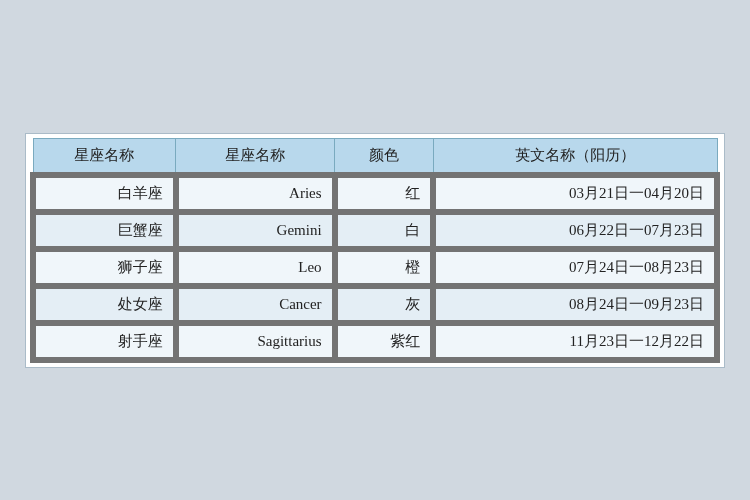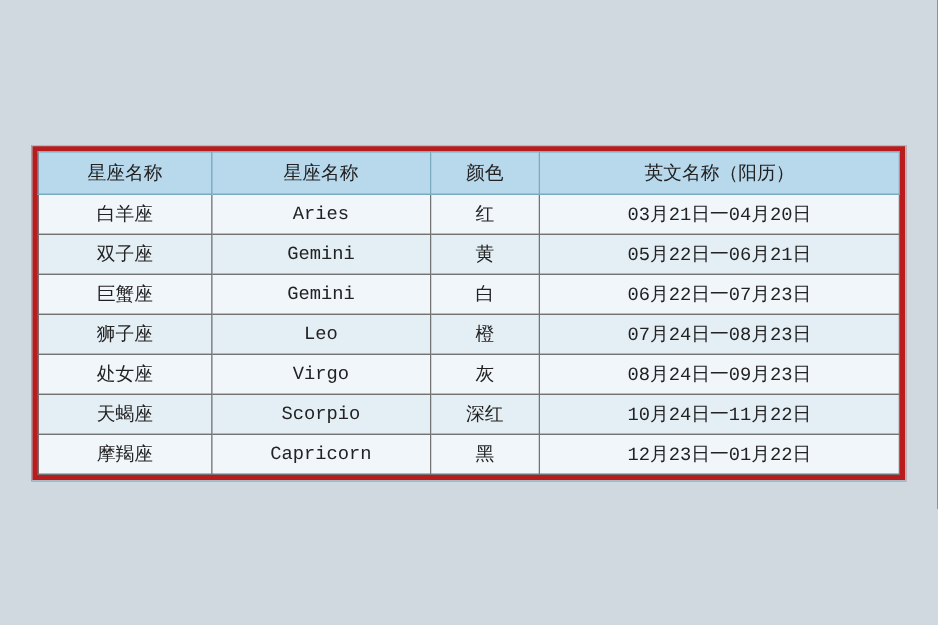--- a/index.html
+++ b/index.html
@@ -12,46 +12,45 @@
       width: 750px;
       height: 500px;
       background-color: #d0d8e0;
       display: flex;
       align-items: center;
       justify-content: center;
       font-family: "SimSun", "宋体", serif;
     }
 
     .table-container {
-      background-color: #b91c1c;
+      background-color: #ffffff;
       border: 1px solid #aabbc8;
       padding: 4px;
       width: 700px;
-      font-family: Liberation Mono, monospace;
     }
 
     table {
       width: 100%;
       border-collapse: collapse;
       font-size: 15px;
     }
 
     thead tr th {
       background-color: #b8d8ec;
       border: 1px solid #7aaabf;
       padding: 7px 10px;
       text-align: center;
       font-weight: normal;
       color: #222;
     }
 
     tbody tr td {
-      border: 1px solid #737373;
+      border: 6px solid #737373;
       padding: 6px 10px;
-      text-align: center;
+      text-align: right;
       color: #222;
       background-color: #f0f6fa;
     }
 
     tbody tr:nth-child(even) td {
       background-color: #e4eef5;
     }
   </style>
 </head>
 <body>
@@ -67,50 +66,38 @@
       </tr>
     </thead>
     <tbody id="table-body">
     <tr>
           <td>白羊座</td>
           <td>Aries</td>
           <td>红</td>
           <td>03月21日一04月20日</td>
         </tr>
         <tr>
-          <td>双子座</td>
-          <td>Gemini</td>
-          <td>黄</td>
-          <td>05月22日一06月21日</td>
-        </tr>
-        <tr>
           <td>巨蟹座</td>
           <td>Gemini</td>
           <td>白</td>
           <td>06月22日一07月23日</td>
         </tr>
         <tr>
           <td>狮子座</td>
           <td>Leo</td>
           <td>橙</td>
           <td>07月24日一08月23日</td>
         </tr>
         <tr>
           <td>处女座</td>
-          <td>Virgo</td>
+          <td>Cancer</td>
           <td>灰</td>
           <td>08月24日一09月23日</td>
         </tr>
         <tr>
-          <td>天蝎座</td>
-          <td>Scorpio</td>
-          <td>深红</td>
-          <td>10月24日一11月22日</td>
-        </tr>
-        <tr>
-          <td>摩羯座</td>
-          <td>Capricorn</td>
-          <td>黑</td>
-          <td>12月23日一01月22日</td>
+          <td>射手座</td>
+          <td>Sagittarius</td>
+          <td>紫红</td>
+          <td>11月23日一12月22日</td>
         </tr>
       </tbody>
   </table>
 </div>
 
 </body></html>

